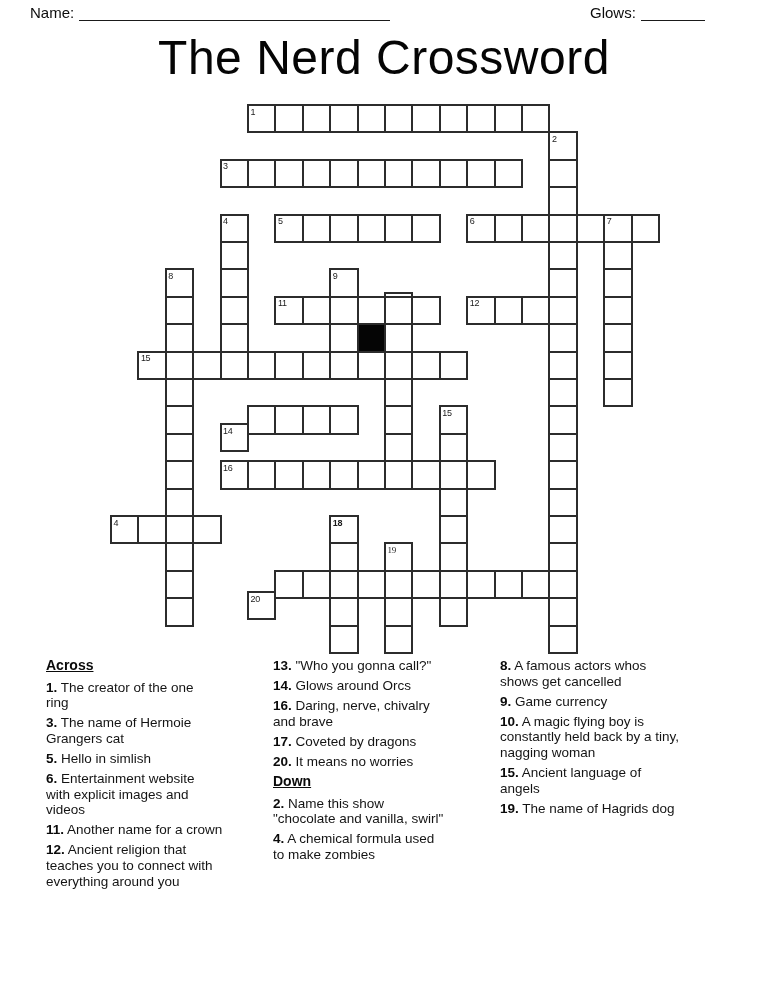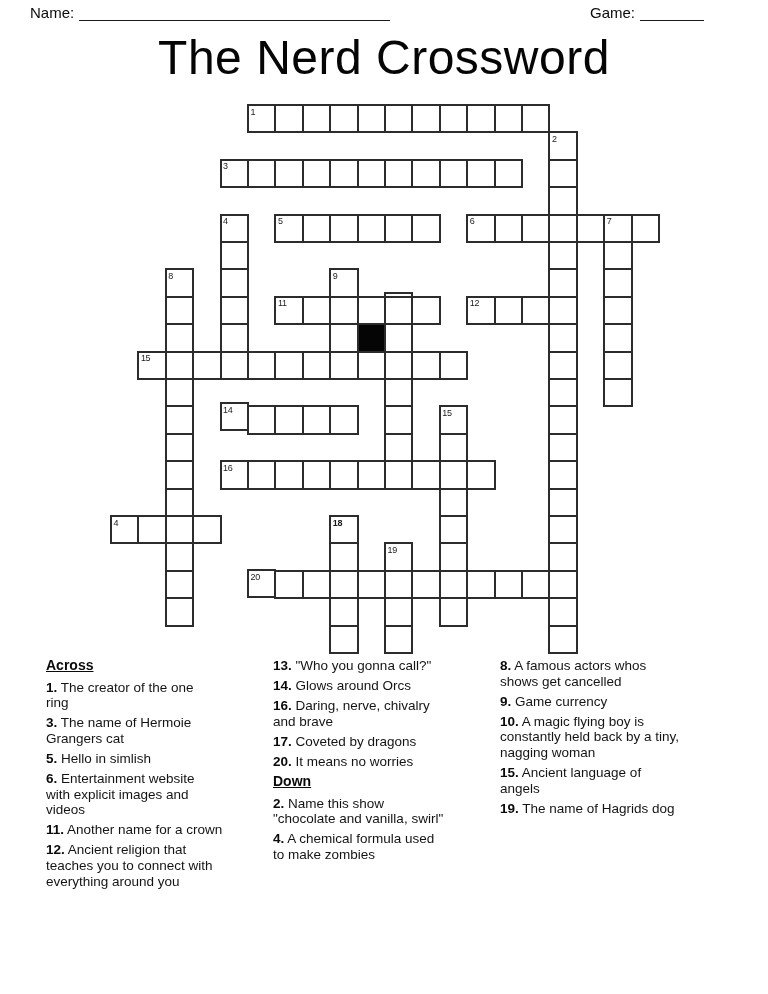--- a/index.html
+++ b/index.html
@@ -61,21 +61,21 @@
   .clue .ctext{white-space:pre-line;}
 </style>
 </head>
 <body>
 
 <div class="topbar">
   <div class="namefield">
     <span class="lbl">Name:</span><span class="blankline name-line"></span>
   </div>
   <div class="datefield">
-    <span class="lbl">Game:</span><span class="blankline date-line"></span>
+    <span class="lbl">Glows:</span><span class="blankline date-line"></span>
   </div>
 </div>
 
 <div class="title">The Nerd Crossword</div>
 
 <div class="grid">
     <div class="cell" style="left: 137px; top: 0px;">
       <span class="cellnum">1</span>
     </div>
     <div class="cell" style="left: 164.4px; top: 0px;"></div>
@@ -181,21 +181,21 @@
     <div class="cell" style="left: 274px; top: 246.6px;"></div>
     <div class="cell" style="left: 301.4px; top: 246.6px;"></div>
     <div class="cell" style="left: 328.8px; top: 246.6px;"></div>
     <div class="cell" style="left: 438.4px; top: 246.6px;"></div>
     <div class="cell" style="left: 493.2px; top: 246.6px;"></div>
     <div class="cell" style="left: 54.8px; top: 274px;"></div>
     <div class="cell" style="left: 274px; top: 274px;"></div>
     <div class="cell" style="left: 438.4px; top: 274px;"></div>
     <div class="cell" style="left: 493.2px; top: 274px;"></div>
     <div class="cell" style="left: 54.8px; top: 301.4px;"></div>
-    <div class="cell" style="left: 109.6px; top: 298px;">
+    <div class="cell" style="left: 109.6px; top: 319px;">
       <span class="cellnum">14</span>
     </div>
     <div class="cell" style="left: 137px; top: 301.4px;"></div>
     <div class="cell" style="left: 164.4px; top: 301.4px;"></div>
     <div class="cell" style="left: 191.8px; top: 301.4px;"></div>
     <div class="cell" style="left: 219.2px; top: 301.4px;"></div>
     <div class="cell" style="left: 274px; top: 301.4px;"></div>
     <div class="cell" style="left: 328.8px; top: 301.4px;">
       <span class="cellnum">15</span>
     </div>
@@ -227,27 +227,27 @@
     <div class="cell" style="left: 27.4px; top: 411px;"></div>
     <div class="cell" style="left: 54.8px; top: 411px;"></div>
     <div class="cell" style="left: 82.2px; top: 411px;"></div>
     <div class="cell" style="left: 219.2px; top: 411px; font-weight: bold;">
       <span class="cellnum">18</span>
     </div>
     <div class="cell" style="left: 328.8px; top: 411px;"></div>
     <div class="cell" style="left: 438.4px; top: 411px;"></div>
     <div class="cell" style="left: 54.8px; top: 438.4px;"></div>
     <div class="cell" style="left: 219.2px; top: 438.4px;"></div>
-    <div class="cell" style="left: 274px; top: 438.4px;">
+    <div class="cell" style="left: 274px; top: 438.4px; font-family: Liberation Serif, serif;">
       <span class="cellnum">19</span>
     </div>
     <div class="cell" style="left: 328.8px; top: 438.4px;"></div>
     <div class="cell" style="left: 438.4px; top: 438.4px;"></div>
     <div class="cell" style="left: 54.8px; top: 465.8px;"></div>
-    <div class="cell" style="left: 137px; top: 465px;">
+    <div class="cell" style="left: 137px; top: 487px;">
       <span class="cellnum">20</span>
     </div>
     <div class="cell" style="left: 164.4px; top: 465.8px;"></div>
     <div class="cell" style="left: 191.8px; top: 465.8px;"></div>
     <div class="cell" style="left: 219.2px; top: 465.8px;"></div>
     <div class="cell" style="left: 246.6px; top: 465.8px;"></div>
     <div class="cell" style="left: 274px; top: 465.8px;"></div>
     <div class="cell" style="left: 301.4px; top: 465.8px;"></div>
     <div class="cell" style="left: 328.8px; top: 465.8px;"></div>
     <div class="cell" style="left: 356.2px; top: 465.8px;"></div>

